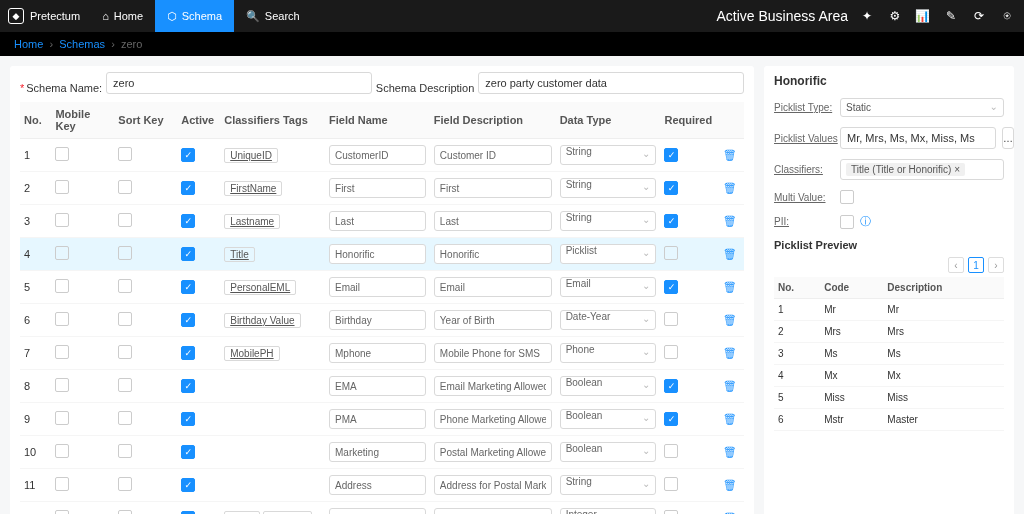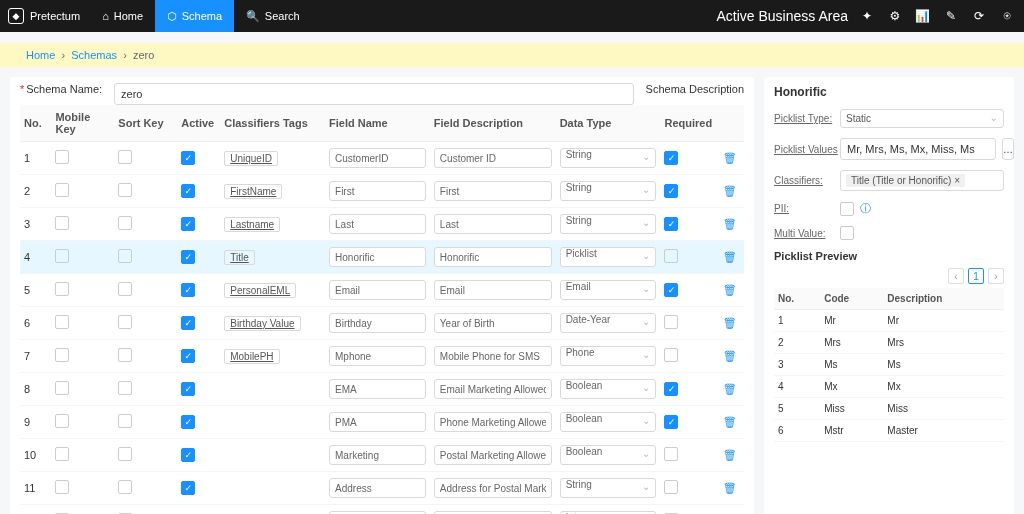--- a/index.html
+++ b/index.html
@@ -5,27 +5,27 @@
   * { box-sizing: border-box; margin: 0; padding: 0; font-family: Arial, Helvetica, sans-serif; }
   body { font-size: 11px; background: #f6f7f8; color: #333; }
   .topbar { background: #1a1a1a; height: 32px; display: flex; align-items: center; color: #fff; padding: 0 8px; }
   .brand { display: flex; align-items: center; gap: 6px; margin-right: 10px; }
   .brand-logo { width: 16px; height: 16px; border: 1px solid #fff; border-radius: 3px; display:flex;align-items:center;justify-content:center;font-size:9px;}
   .nav-items { display: flex; }
   .nav-item { padding: 0 12px; height: 32px; display: flex; align-items: center; gap:5px; font-size:11px;}
   .nav-item.active { background: #1890ff; }
   .topbar-right { margin-left: auto; display:flex; align-items:center; gap:10px; }
   .icon-btn { width:18px;height:18px;display:flex;align-items:center;justify-content:center;font-size:12px;color:#fff;}
-  .breadcrumb { background:#fef9c3; padding: 6px 26px; font-size:11px; color:#666;margin-top:11px;}
+  .breadcrumb { background:#000000; padding: 6px 14px; font-size:11px; color:#666;}
   .breadcrumb a { color:#1890ff; text-decoration:none; }
   .main { display:flex; gap:10px; padding:10px 10px 4px 10px; }
   .card { background:#fff; border-radius:3px; }
   .left { flex:1; padding:6px 10px;}
   .right { width:250px; padding:8px 10px;}
-  .schema-row { display:flex; align-items:flex-start; gap:12px; }
+  .schema-row { display:flex; align-items:flex-end; gap:4px; margin-bottom:8px;}
   .lbl { font-size:11px; color:#333; white-space:nowrap;}
   .req::before { content:"*"; color:#f5222d; margin-right:2px;}
   .input { border:1px solid #d9d9d9; border-radius:3px; height:22px; padding:0 6px; font-size:11px; color:#333; background:#fff;}
   .input.wide { flex:1; }
   table { width:100%; border-collapse:collapse; }
   thead th { text-align:left; font-weight:600; font-size:11px; color:#555; padding:6px 4px; border-bottom:1px solid #eee; background:#fafafa;}
   tbody td { padding:6px 4px; border-bottom:1px solid #f5f5f5; vertical-align:middle;}
   tbody tr.selected { background:#e6f7ff; }
   .chk { width:14px; height:14px; border:1px solid #ccc; border-radius:2px; display:inline-flex;align-items:center;justify-content:center;}
   .chk.on { background:#1890ff; border-color:#1890ff; color:#fff; font-size:9px;}
@@ -85,20 +85,21 @@
   <a href="#">Schemas</a> &nbsp;›&nbsp;
   <span>zero</span>
 </div>
 
 <div class="main">
   <div class="card left">
     <div class="schema-row">
       <span class="lbl req">Schema Name:</span>
       <input class="input wide" value="zero" style="">
       <span class="lbl">Schema Description</span>
+      <input class="input wide" value="zero party customer data" style="">
     </div>
 
     <table>
       <thead>
           <tr>
         <th style="width:30px">No.</th>
         <th style="width:60px">Mobile Key</th>
         <th style="width:60px">Sort Key</th>
         <th style="width:40px">Active</th>
         <th style="width:100px">Classifiers Tags</th>
@@ -292,27 +293,27 @@
     <div class="field-row">
       <span class="lbl">Picklist Values</span>
       <input class="input" style="flex: 1 1 0%;" value="Mr, Mrs, Ms, Mx, Miss, Ms">
       <span class="mini-btn">…</span>
     </div>
     <div class="field-row">
       <span class="lbl">Classifiers:</span>
       <div class="tag-input"><span class="chip">Title (Title or Honorific) ×</span></div>
     </div>
     <div class="field-row">
+      <span class="lbl">Multi Value:</span>
+      <span class="chk"></span>
+    </div>
+    <div class="field-row">
       <span class="lbl">PII:</span>
       <span class="chk"></span>
       <span style="color:#1890ff;">ⓘ</span>
-    </div>
-    <div class="field-row">
-      <span class="lbl">Multi Value:</span>
-      <span class="chk"></span>
     </div>
 
     <div class="preview-title">Picklist Preview</div>
     <div class="pager">
       <span class="pg plain">‹</span>
       <span class="pg">1</span>
       <span class="pg plain">›</span>
     </div>
     <table class="preview-tbl">
       <thead>

